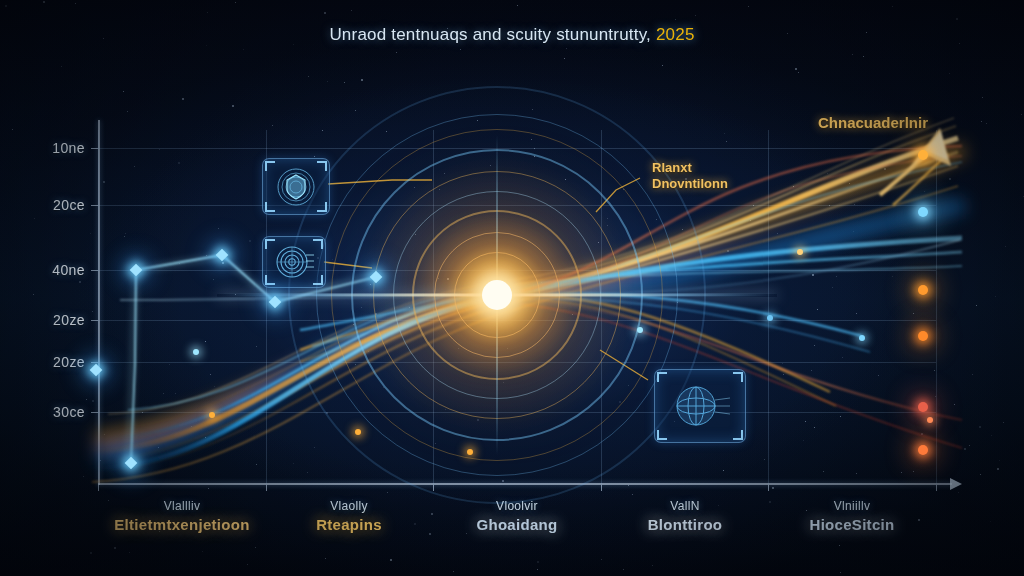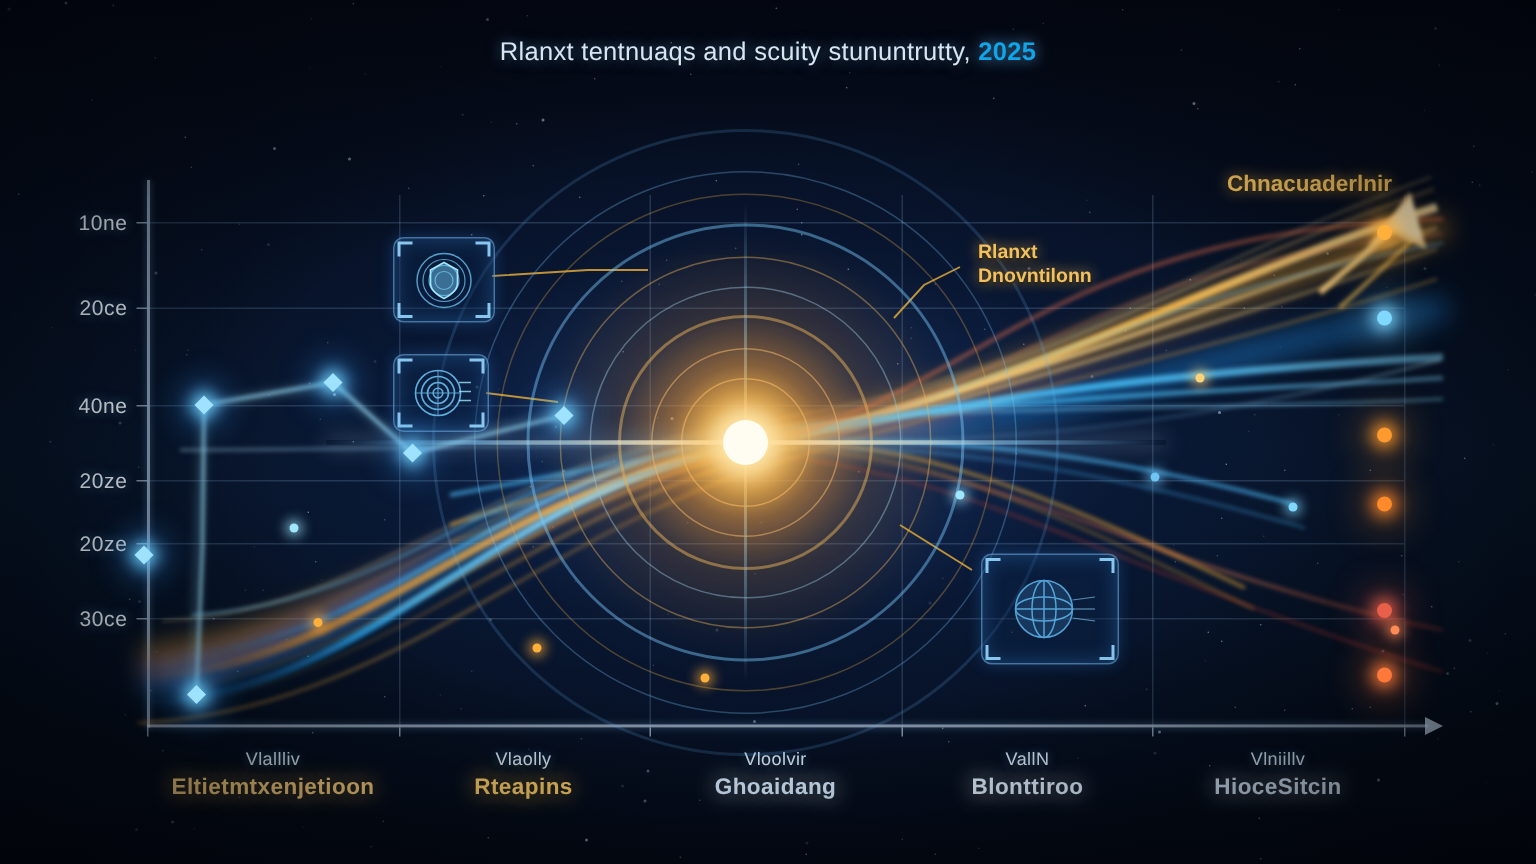--- a/index.html
+++ b/index.html
@@ -20,21 +20,21 @@
   .star{position:absolute;border-radius:50%;background:#cfe6ff;}
 
   
   .title-wrap{position:absolute;left:0;right:0;top:16px;text-align:center;z-index:40;}
   .title{font-size:31px;font-weight:bold;letter-spacing:.6px;
          color:#bfe2fb;
          text-shadow:0 0 12px rgba(90,170,240,.75),0 0 28px rgba(50,120,210,.55),0 2px 2px rgba(0,0,0,.8);
          font-family:"Liberation Sans",sans-serif;}
   .subtitle{margin-top:9px;font-size:17px;color:#d7e6f3;letter-spacing:.2px;
             text-shadow:0 0 9px rgba(120,180,235,.6),0 1px 2px rgba(0,0,0,.85);}
-  .subtitle .hi{color:#0ea5e9;font-weight:bold;text-shadow:0 0 10px rgba(110,190,255,.8);margin-top:20px;}
+  .subtitle .hi{color:#eab308;font-weight:normal;text-shadow:0 0 10px rgba(110,190,255,.8);margin-top:20px;}
 
   
   .plot{position:absolute;left:98px;top:130px;width:838px;height:355px;}
   .gridline{position:absolute;background:rgba(150,190,230,.20);}
   .gv{width:1px;top:0;bottom:0;}
   .gh{height:1px;left:0;right:0;}
   .axis{position:absolute;background:rgba(205,225,245,.62);box-shadow:0 0 5px rgba(140,190,240,.45);}
   .axis-y{left:0;top:-10px;bottom:0;width:2px;}
   .axis-x{left:0;right:-16px;bottom:0;height:2px;}
   .arrow-x{position:absolute;right:-26px;bottom:-5px;width:0;height:0;
@@ -584,21 +584,21 @@
     <span>Chnacuaderlnir</span>
   </div>
 
   <div class="anno anno-gold" style="left:652px;top:160px;">
     <div>Rlanxt</div>
     <div>Dnovntilonn</div>
   </div>
 
   <div class="title-wrap">
     <div class="subtitle">
-      <span>Rlanxt tentnuaqs and scuity stununtrutty,</span>
+      <span>Unraod tentnuaqs and scuity stununtrutty,</span>
       <span class="hi">2025</span>
     </div>
   </div>
 
   <div class="bg-vignette"></div>
 <div class="marker" style="left: 131px; top: 463px;"></div>
     <div class="marker" style="left: 136px; top: 270px;"></div>
     <div class="marker" style="left: 222px; top: 255px;"></div>
     <div class="marker" style="left: 275px; top: 302px;"></div>
     <div class="marker" style="left: 376px; top: 277px;"></div>

